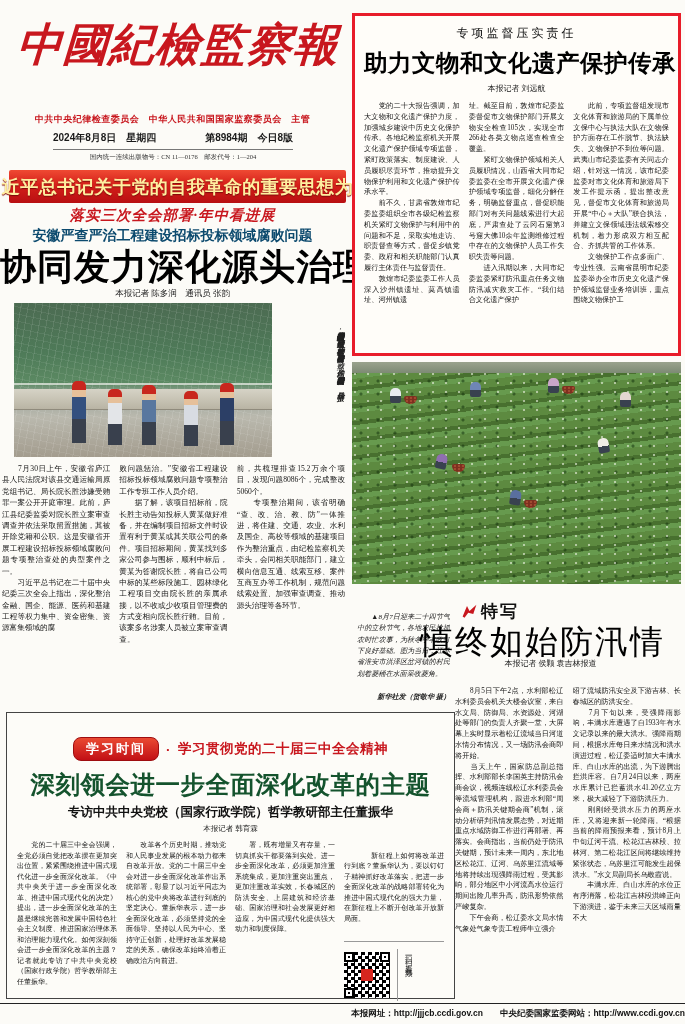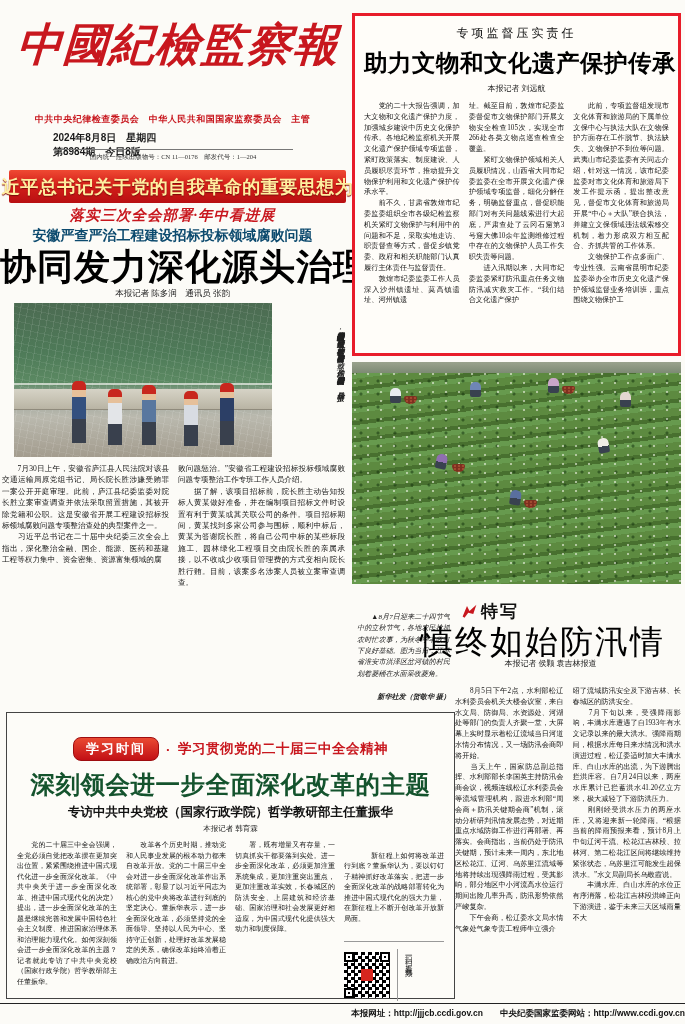--- a/index.html
+++ b/index.html
@@ -17,21 +17,21 @@
     font-size:45px;line-height:1;color:#c8171e;letter-spacing:1px;
     transform:skewX(-3deg);white-space:nowrap;
   }
   .masthead-supervisor{
     left:0;top:113px;width:345px;text-align:center;
     color:#c8171e;font-size:9px;font-weight:bold;letter-spacing:.5px;
     font-family:"Liberation Sans",sans-serif;
   }
   .date-row{
     left:53px;top:131px;width:240px;display:flex;justify-content:space-between;
-    font-family:"Liberation Sans",sans-serif;font-weight:bold;font-size:10px;color:#1a1a1a;flex-direction:column;
+    font-family:"Liberation Sans",sans-serif;font-weight:bold;font-size:10px;color:#1a1a1a;
   }
   .pub-line{
     left:53px;top:149px;width:240px;border-top:1px solid #777;padding-top:3px;
     text-align:center;font-size:6.5px;color:#333;
   }
   
   .banner{
     left:9px;top:170px;width:337px;height:33px;
     background:linear-gradient(180deg,#ef4a33 0%,#d5201a 45%,#b80f12 100%);
     display:flex;align-items:center;justify-content:center;border-radius:2px;
@@ -185,20 +185,22 @@
 <div class="abs photo1-caption">
   <span>　　安徽省来安县纪委监委深入开展工程建设招标投标领域腐败问题专项整治，紧盯行业领域推进治理、管理制度及监督机制等环节，深挖工程项目背后存在的责任、腐败、作风问题。图为该县纪检干部在某项目施工现场了解相关情况。</span>
   <span class="photo1-credit">昌华 摄</span>
 </div>
 
 <div class="abs main-body">
   <div class="col">　　7月30日上午，安徽省庐江县人民法院对该县交通运输局原党组书记、局长院长胜涉嫌受贿罪一案公开开庭审理。此前，庐江县纪委监委对院长胜立案审查调查并依法采取留置措施，其被开除党籍和公职。这是安徽省开展工程建设招标投标领域腐败问题专项整治查处的典型案件之一。
 　　习近平总书记在二十届中央纪委三次全会上指出，深化整治金融、国企、能源、医药和基建工程等权力集中、资金密集、资源富集领域的腐</div>
   <div class="col">败问题惩治。”安徽省工程建设招标投标领域腐败问题专项整治工作专班工作人员介绍。
 　　据了解，该项目招标前，院长胜主动告知投标人黄某做好准备，并在编制项目招标文件时设置有利于黄某或其关联公司的条件。项目招标期间，黄某找到多家公司参与围标，顺利中标后，黄某为答谢院长胜，将自己公司中标的某些标段施工、园林绿化工程项目交由院长胜的亲属承接，以不收或少收项目管理费的方式变相向院长胜行贿。目前，该案多名涉案人员被立案审查调查。</div>
+  <div class="col">前，共梳理排查15.2万余个项目，发现问题8086个，完成整改5060个。
+　　专项整治期间，该省明确“查、改、治、教、防”一体推进，将住建、交通、农业、水利及国企、高校等领域的基建项目作为整治重点，由纪检监察机关牵头，会同相关职能部门，建立横向信息互通、线索互移、案件互商互办等工作机制，规范问题线索处置、加强审查调查、推动源头治理等各环节。</div>
 </div>
 
 <div class="abs heritage-box">
   <div class="h-kicker">专项监督压实责任</div>
   <div class="h-headline">助力文物和文化遗产保护传承</div>
   <div class="h-byline">本报记者 刘远航</div>
   <div class="h-body">
     <div class="col">　　党的二十大报告强调，加大文物和文化遗产保护力度，加强城乡建设中历史文化保护传承。各地纪检监察机关开展文化遗产保护领域专项监督，紧盯政策落实、制度建设、人员履职尽责环节，推动提升文物保护利用和文化遗产保护传承水平。
 　　前不久，甘肃省敦煌市纪委监委组织全市各级纪检监察机关紧盯文物保护与利用中的问题和不足，采取实地走访、职责督查等方式，督促乡镇党委、政府和相关职能部门认真履行主体责任与监督责任。
 　　敦煌市纪委监委工作人员深入沙州镇遗址、莫高镇遗址、河州镇遗</div>

